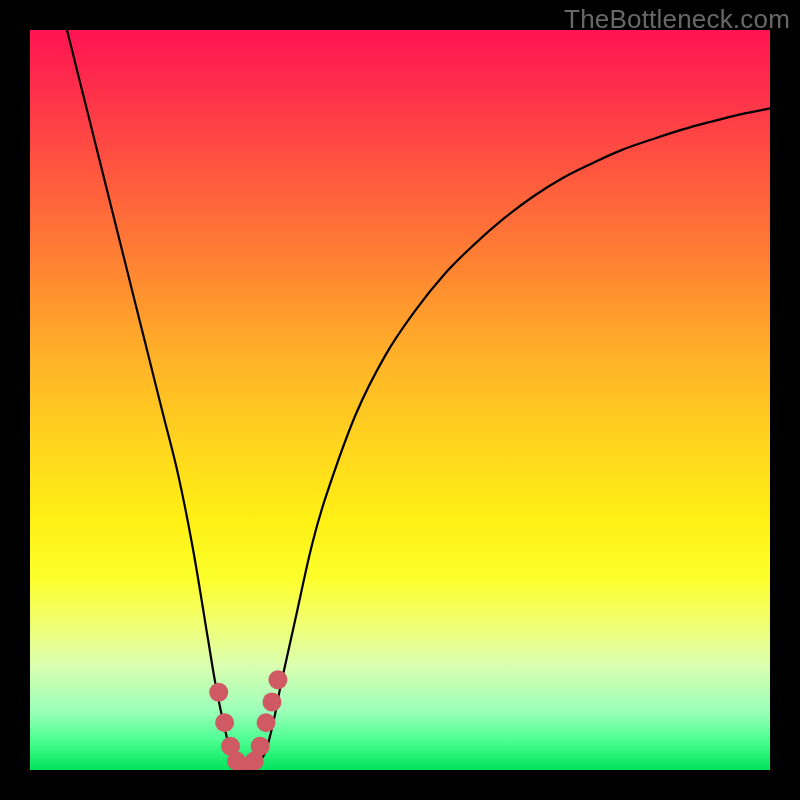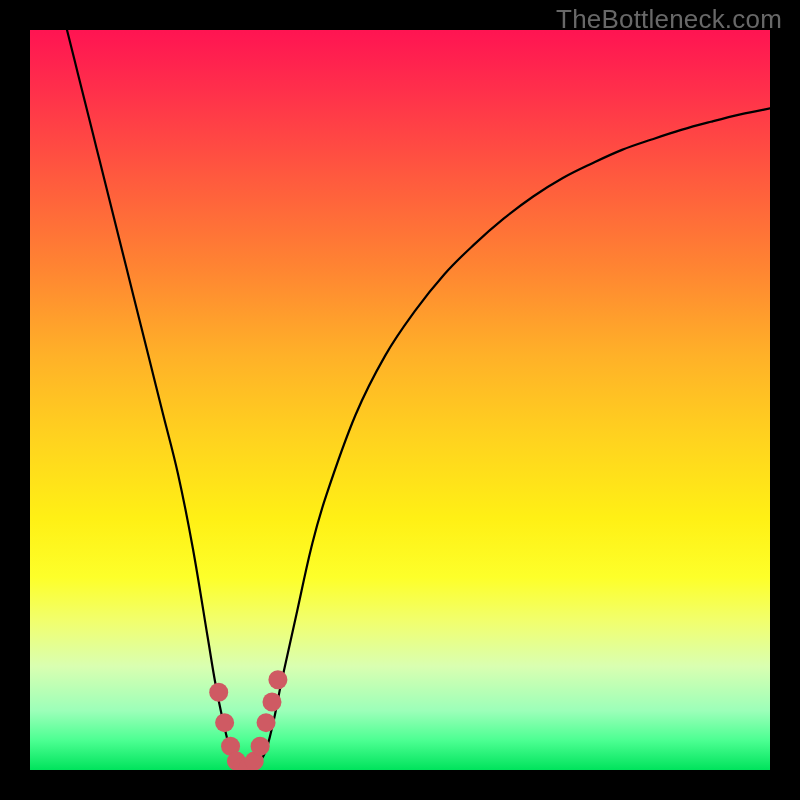--- a/index.html
+++ b/index.html
@@ -39,21 +39,21 @@
       #f1ff6f 80%,
       #d9ffb1 86%,
       #9cffb9 92%,
       #4cff92 96%,
       #00e35c 100%
     );
   }
   .watermark {
     position: absolute;
     top: 4px;
-    right: 18px;
+    right: 10px;
     color: #686868;
     font-size: 26px;
     font-weight: 500;
     letter-spacing: 0.2px;
     user-select: none;
   }
   svg.curve {
     position: absolute;
     left: 0; top: 0;
     width: 740px; height: 740px;

